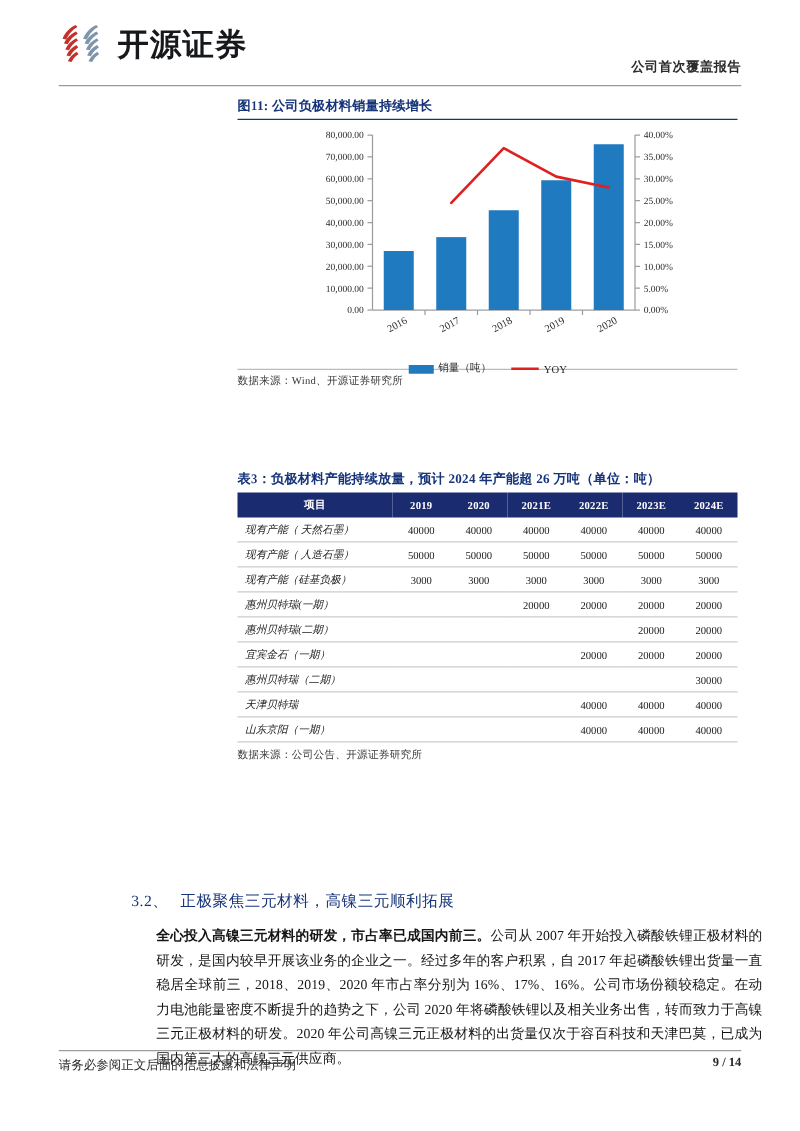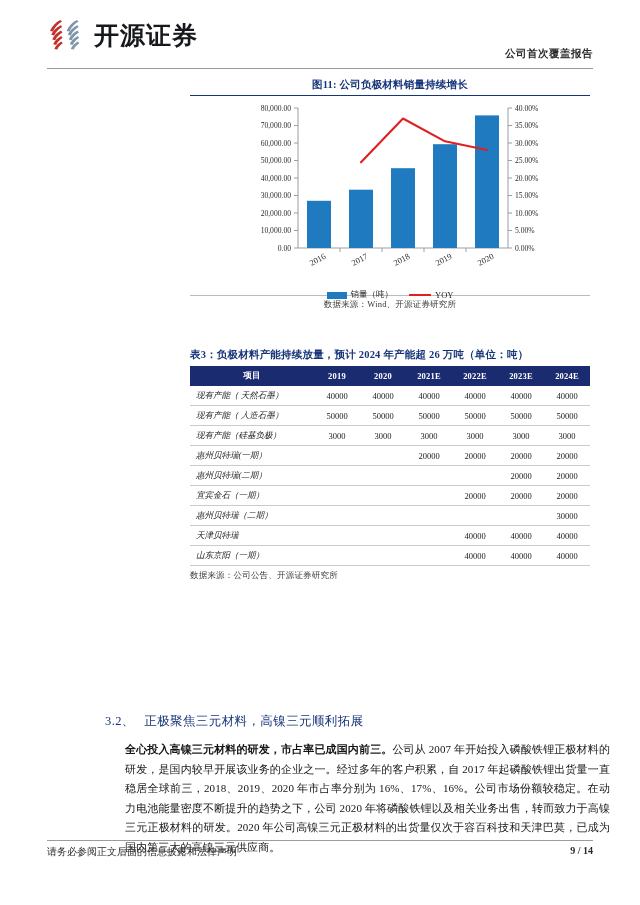--- a/index.html
+++ b/index.html
@@ -108,21 +108,21 @@
           <path d="M30.7 18 C26.9 20, 24.1 22.9, 22.7 26.3 L25.7 26.9 C27.1 23.9, 29.4 21.4, 32.1 19.9 Z"></path>
           <path d="M30.9 23.4 C27.5 25.3, 25 27.9, 23.8 31 L26.8 31.6 C27.9 28.9, 29.9 26.7, 32.3 25.3 Z"></path>
         </g>
       </svg>
       <span class="logo-text">开源证券</span>
     </div>
     <div class="header-right">公司首次覆盖报告</div>
     <div class="header-rule"></div>
   </div>
 
-  <div class="block" style="top:78px;text-align:center;">
+  <div class="block" style="top:78px;">
     <div class="fig-title fig-title-rule">图11: 公司负极材料销量持续增长</div>
 
     <div class="chart-area">
       <svg class="chart-svg" width="400" height="192" viewBox="0 0 400 192">
 
         <line x1="108" y1="12" x2="108" y2="152" stroke="#9b9da0" stroke-width="1"></line>
         <line x1="318" y1="12" x2="318" y2="152" stroke="#9b9da0" stroke-width="1"></line>
         <line x1="108" y1="152" x2="318" y2="152" stroke="#9b9da0" stroke-width="1"></line>
 
         <g stroke="#9b9da0" stroke-width="1">
@@ -209,21 +209,21 @@
           <span>YOY</span>
         </span>
       </div>
     </div>
 
     <div class="src-rule" style="margin-top:4px;"></div>
     <div class="src-text">数据来源：Wind、开源证券研究所</div>
   </div>
 
   <div class="block" style="top:348px;">
-    <div class="fig-title" style="padding-bottom:4px;">表3：负极材料产能持续放量，预计 2024 年产能超 26 万吨（单位：吨）</div>
+    <div class="fig-title" style="padding-bottom:4px;margin-top:28px;">表3：负极材料产能持续放量，预计 2024 年产能超 26 万吨（单位：吨）</div>
 
     <table class="cap-table">
       <thead>
         <tr>
           <th class="item-col">项目</th>
           <th>2019</th>
           <th>2020</th>
           <th>2021E</th>
           <th>2022E</th>
           <th>2023E</th>

